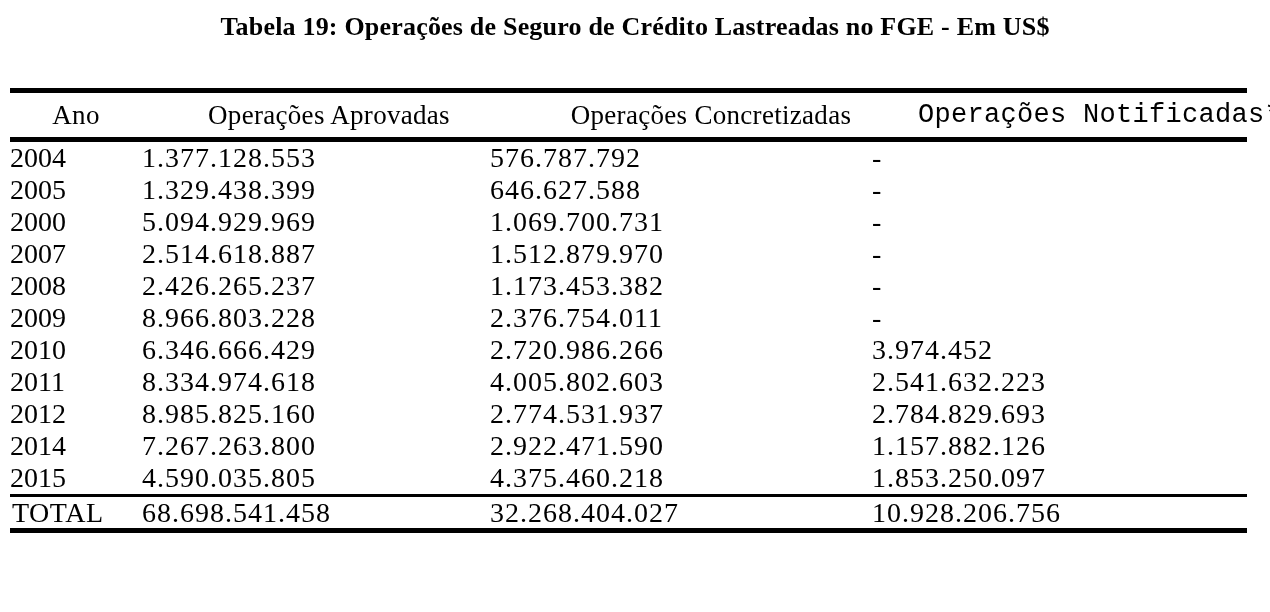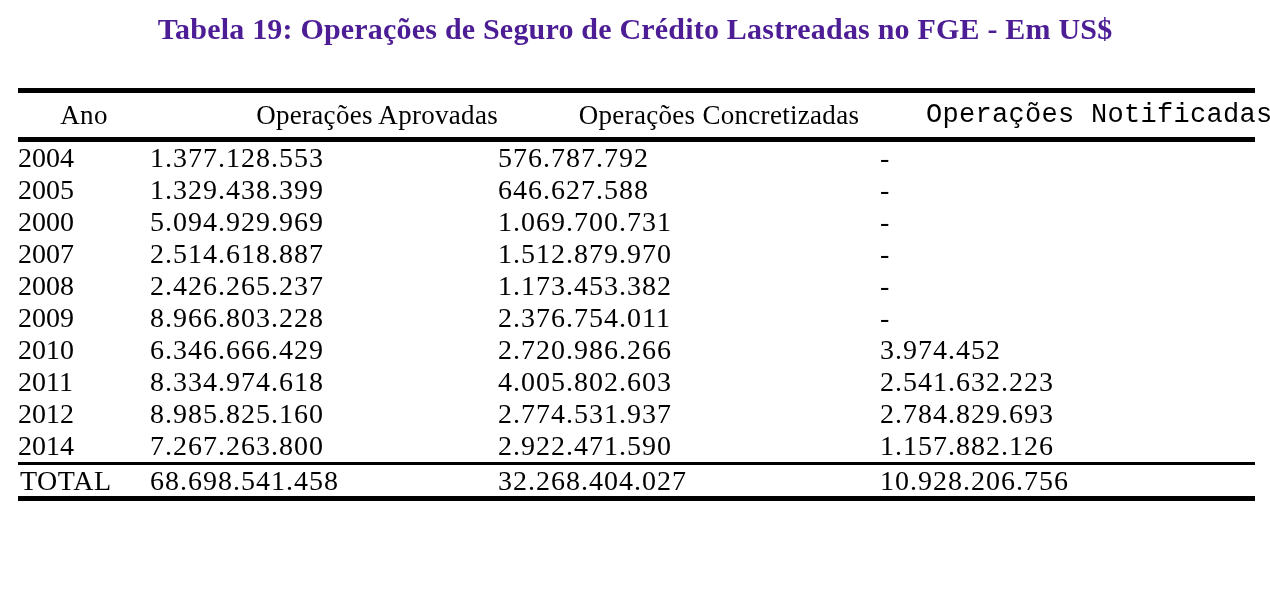--- a/index.html
+++ b/index.html
@@ -16,29 +16,29 @@
     font-family: "Liberation Serif", "DejaVu Serif", serif;
     overflow: hidden;
   }
   .doc-title {
     position: absolute;
     top: 12px;
     left: 0;
     width: 100%;
     margin: 0;
     text-align: center;
-    font-size: 30px;
+    font-size: 26px;
     font-weight: bold;
     letter-spacing: 0.2px;
-    color: #4c1d95;
+    color: #000000;
   }
   .data-table {
     position: absolute;
     top: 88px;
-    left: 18px;
+    left: 10px;
     width: 1237px;
     border-collapse: collapse;
     table-layout: fixed;
     border-top: 5px solid #000000;
     border-bottom: 5px solid #000000;
     font-size: 28px;
     color: #000000;
   }
   .data-table col.c-ano          { width: 132px; }
   .data-table col.c-aprovadas    { width: 348px; }
@@ -49,21 +49,21 @@
   .data-table th {
     font-weight: normal;
     text-align: center;
     vertical-align: middle;
     padding: 0;
     font-size: 27px;
     letter-spacing: 0.3px;
     border-bottom: 5px solid #000000;
     white-space: nowrap;
   }
-  .data-table th.h-aprovadas     { padding-left: 26px; text-align: right; }
+  .data-table th.h-aprovadas     { padding-left: 26px; }
   .data-table th.h-concretizadas { padding-left: 60px; }
   .data-table th.h-notificadas   { padding-left: 46px; font-family: Liberation Mono, monospace; }
 
   .data-table tbody tr { height: 32px; }
   .data-table td {
     padding: 0;
     vertical-align: middle;
     white-space: nowrap;
     line-height: 32px;
   }
@@ -160,20 +160,26 @@
       <td class="t-num t-aprovadas">8.985.825.160</td>
       <td class="t-num t-concretizadas">2.774.531.937</td>
       <td class="t-num t-notificadas">2.784.829.693</td>
     </tr>
         <tr>
       <td class="t-ano">2014</td>
       <td class="t-num t-aprovadas">7.267.263.800</td>
       <td class="t-num t-concretizadas">2.922.471.590</td>
       <td class="t-num t-notificadas">1.157.882.126</td>
     </tr>
+        <tr>
+      <td class="t-ano">2015</td>
+      <td class="t-num t-aprovadas">4.590.035.805</td>
+      <td class="t-num t-concretizadas">4.375.460.218</td>
+      <td class="t-num t-notificadas">1.853.250.097</td>
+    </tr>
       </tbody>
     <tfoot>
       <tr>
         <td class="t-total-label">TOTAL</td>
         <td class="t-num t-aprovadas">68.698.541.458</td>
         <td class="t-num t-concretizadas">32.268.404.027</td>
         <td class="t-num t-notificadas">10.928.206.756</td>
       </tr>
     </tfoot>
   </table>

